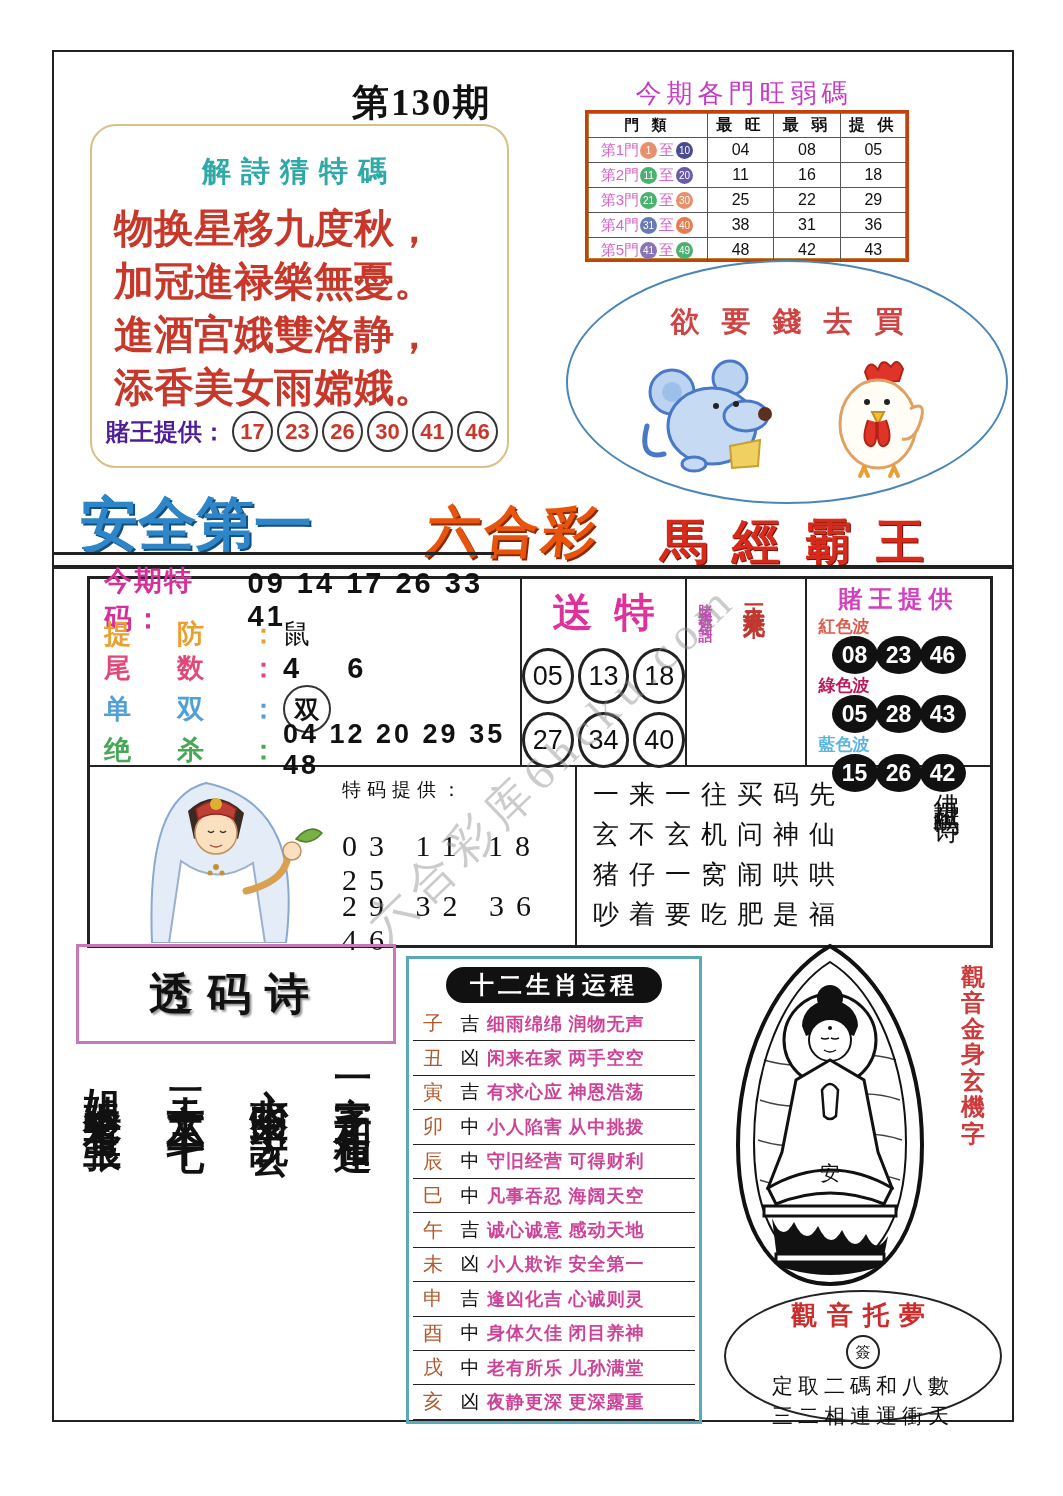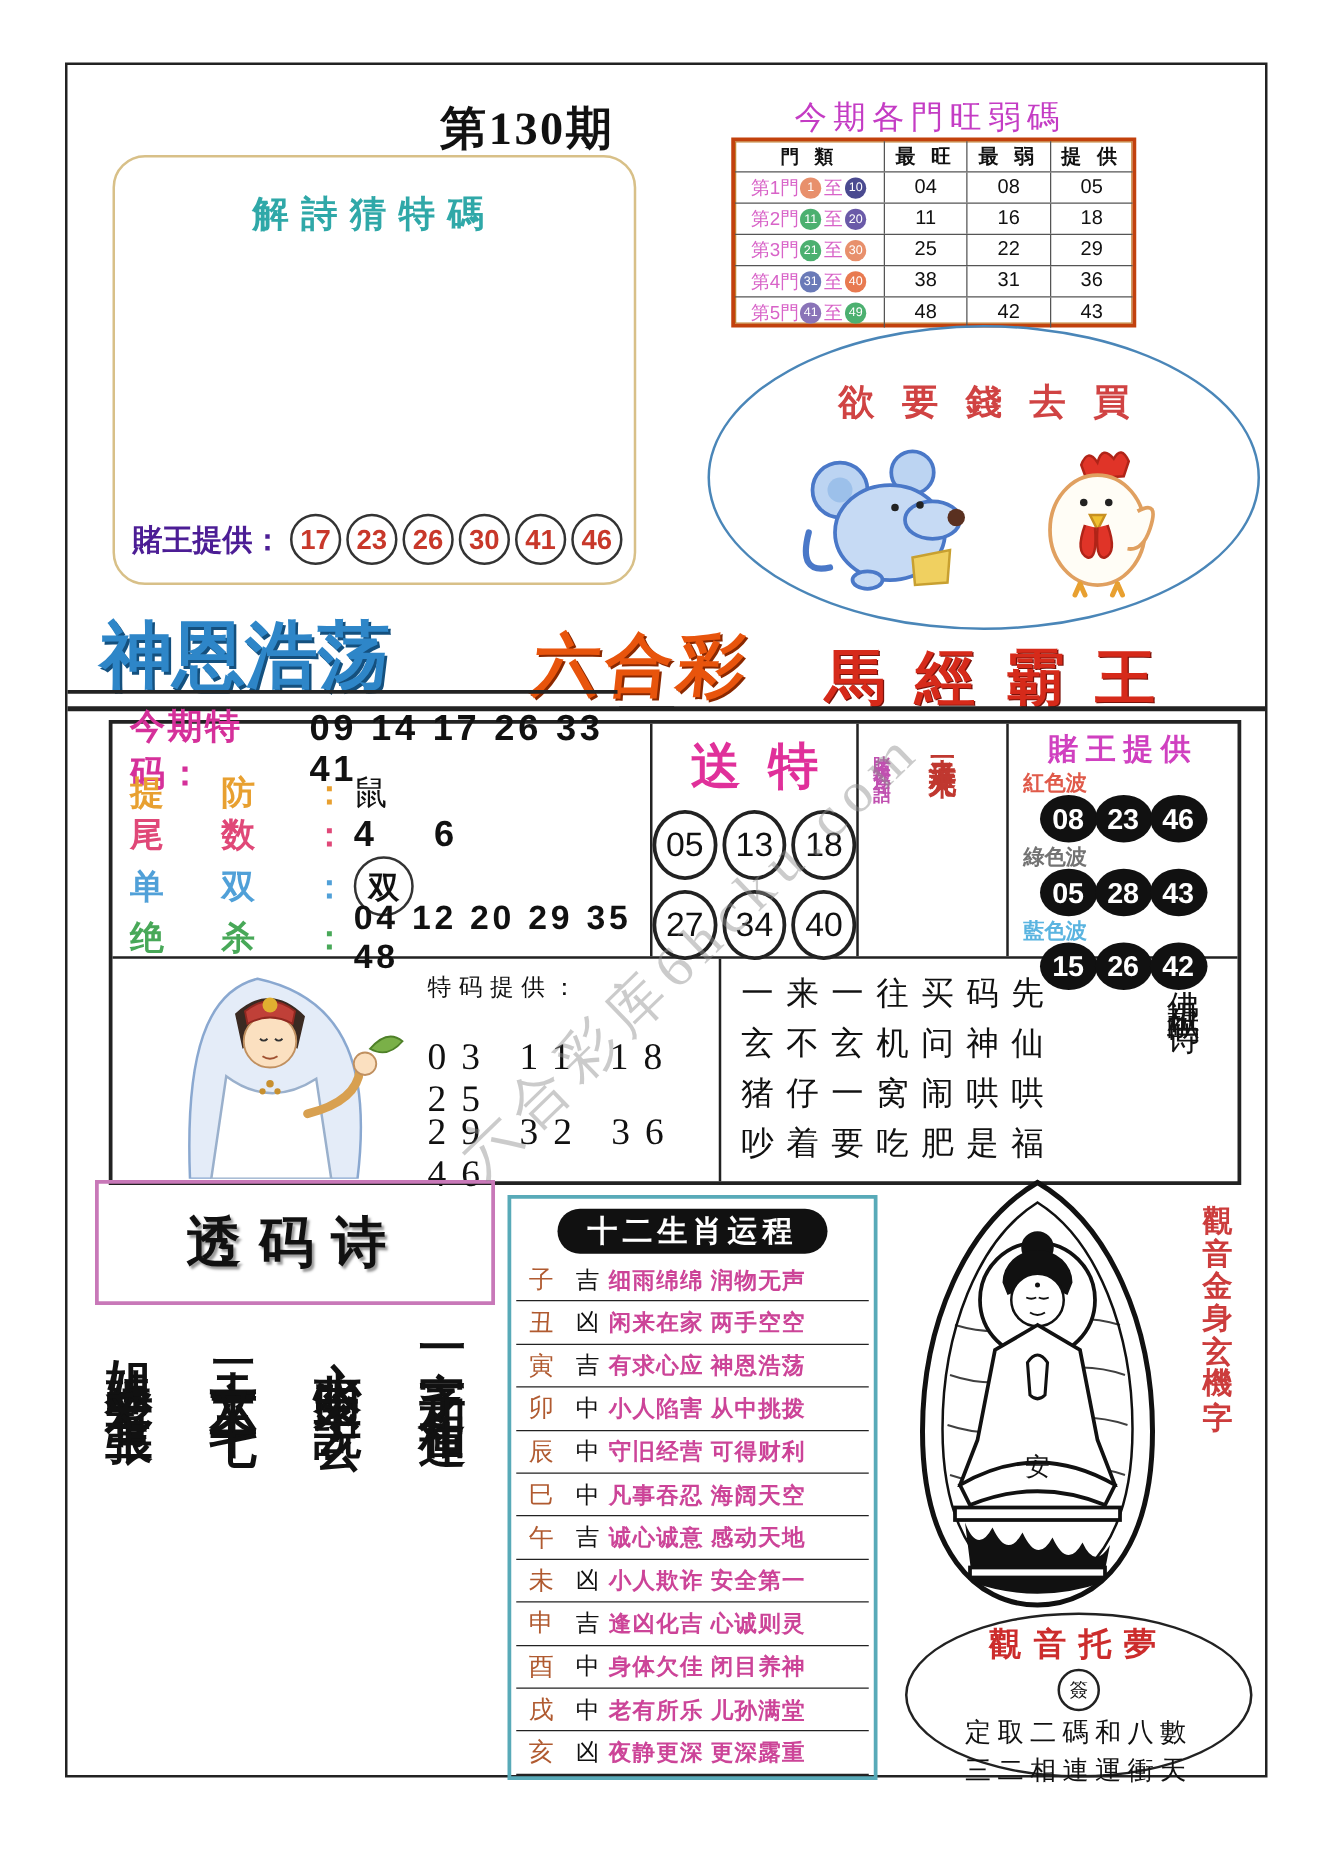--- a/index.html
+++ b/index.html
@@ -52,21 +52,21 @@
   .magenta{color:#d5309a}.orange{color:#e8a030}.crimson{color:#e04878}.blue{color:#50a0d8}.green{color:#48a858}
   .parity-cir{width:44px;height:44px;border:2px solid #333;border-radius:50%;display:flex;align-items:center;justify-content:center;font-size:25px;font-weight:bold;}
   .songte-title{text-align:center;color:#e0309a;font-size:40px;font-weight:bold;letter-spacing:22px;text-indent:22px;margin-top:6px;font-family:"Liberation Serif",serif;}
   .songte-row{display:flex;justify-content:center;gap:4px;margin-top:8px;}
   .scir{width:50px;height:50px;border:3px solid #222;border-radius:50%;display:flex;align-items:center;justify-content:center;font-size:27px;background:#fff;}
   .vtext{writing-mode:vertical-rl;text-orientation:upright;}
   .phrase-small{left:10px;top:14px;color:#c050b0;font-size:14px;letter-spacing:4px;font-weight:bold;}
   .phrase-big{left:52px;top:8px;color:#c03830;font-size:22px;letter-spacing:2px;font-weight:bold;font-family:"Liberation Serif",serif;}
   .waves-title{text-align:center;color:#d040c0;font-size:24px;font-weight:bold;letter-spacing:6px;margin-top:4px;font-family:"Liberation Serif",serif;}
   .wave-label{display:block;width:160px;margin:0 auto;font-size:17px;font-weight:bold;display:flex;justify-content:space-between;font-family:"Liberation Serif",serif;}
-  .wave-red{color:#e05a4a}.wave-green{color:#737373}.wave-blue{color:#5ab4e0}
+  .wave-red{color:#e05a4a}.wave-green{color:#be185d}.wave-blue{color:#5ab4e0}
   .wave-circles{display:flex;justify-content:center;margin-top:-2px;}
   .wcir{width:46px;height:38px;background:#111;border-radius:50%;display:flex;align-items:center;justify-content:center;color:#fff;font-size:23px;font-weight:bold;margin:0 -1px;}
   .tema-lbl{left:252px;top:10px;font-family:Liberation Serif, serif;font-size:19px;letter-spacing:6px;}
   .tema-l1{left:252px;top:62px;font-family:"Liberation Serif",serif;font-size:30px;letter-spacing:12px;}
   .tema-l2{left:252px;top:122px;font-family:"Liberation Serif",serif;font-size:30px;letter-spacing:12px;}
   .bpoem{left:16px;top:8px;font-family:"Liberation Serif",serif;font-size:26px;line-height:40px;letter-spacing:10px;}
   .bpoem-title{left:352px;top:6px;font-family:"Liberation Serif",serif;font-size:26px;letter-spacing:6px;}
   
   .touma-box{left:22px;top:892px;width:314px;height:94px;border:3px solid #c878b8;display:flex;align-items:center;justify-content:center;}
   .touma-title{font-size:44px;font-weight:bold;letter-spacing:14px;font-family:"Liberation Serif",serif;text-shadow:2px 2px 2px #999;}
@@ -91,20 +91,26 @@
 </style>
 </head>
 <body>
 
 <div id="frame">
 
   <div class="abs issue">第130期</div>
 
   <div class="abs poem-box">
     <div class="poem-title">解詩猜特碼</div>
+    <div class="poem-lines">
+      <div>物换星移九度秋，</div>
+      <div>加冠進禄樂無憂。</div>
+      <div>進酒宫娥雙洛静，</div>
+      <div>添香美女雨嫦娥。</div>
+    </div>
     <div class="poem-provider">
       <span class="lbl">賭王提供：</span>
       <span class="ncir">17</span>
       <span class="ncir">23</span>
       <span class="ncir">26</span>
       <span class="ncir">30</span>
       <span class="ncir">41</span>
       <span class="ncir">46</span>
     </div>
   </div>
@@ -201,21 +207,21 @@
           <polygon points="52,58 64,58 58,70" fill="#f0c030" stroke="#c89020" stroke-width="2"></polygon>
           <path d="M48,66 q-8,22 2,26 q8,2 6,-24" fill="#e03428" stroke="#b02418" stroke-width="2"></path>
           <path d="M66,66 q8,22 -2,26 q-8,2 -6,-24" fill="#e03428" stroke="#b02418" stroke-width="2"></path>
           <path d="M90,55 q18,-10 10,14 q-6,18 -18,16" fill="#fffdf6" stroke="#e0a060" stroke-width="3"></path>
           <path d="M44,113 l-4,9 M44,113 l4,9 M74,113 l-4,9 M74,113 l4,9" stroke="#e8a030" stroke-width="4" stroke-linecap="round"></path>
         </svg>
       </span>
     </div>
   </div>
 
-  <div class="abs club">神恩浩荡</div>
+  <div class="abs club">安全第一</div>
   <div class="abs lottery">六合彩</div>
   <div class="abs brand">馬經霸王</div>
   <div class="abs bline1"></div>
   <div class="abs bline1b"></div>
   <div class="abs bline2"></div>
 
   <div class="abs main-box">
     <div class="hdiv" style="left:0;top:186px;width:900px;height:2px;"></div>
     <div class="vdiv" style="left:430px;top:0;width:2px;height:186px;"></div>
     <div class="vdiv" style="left:595px;top:0;width:2px;height:186px;"></div>

